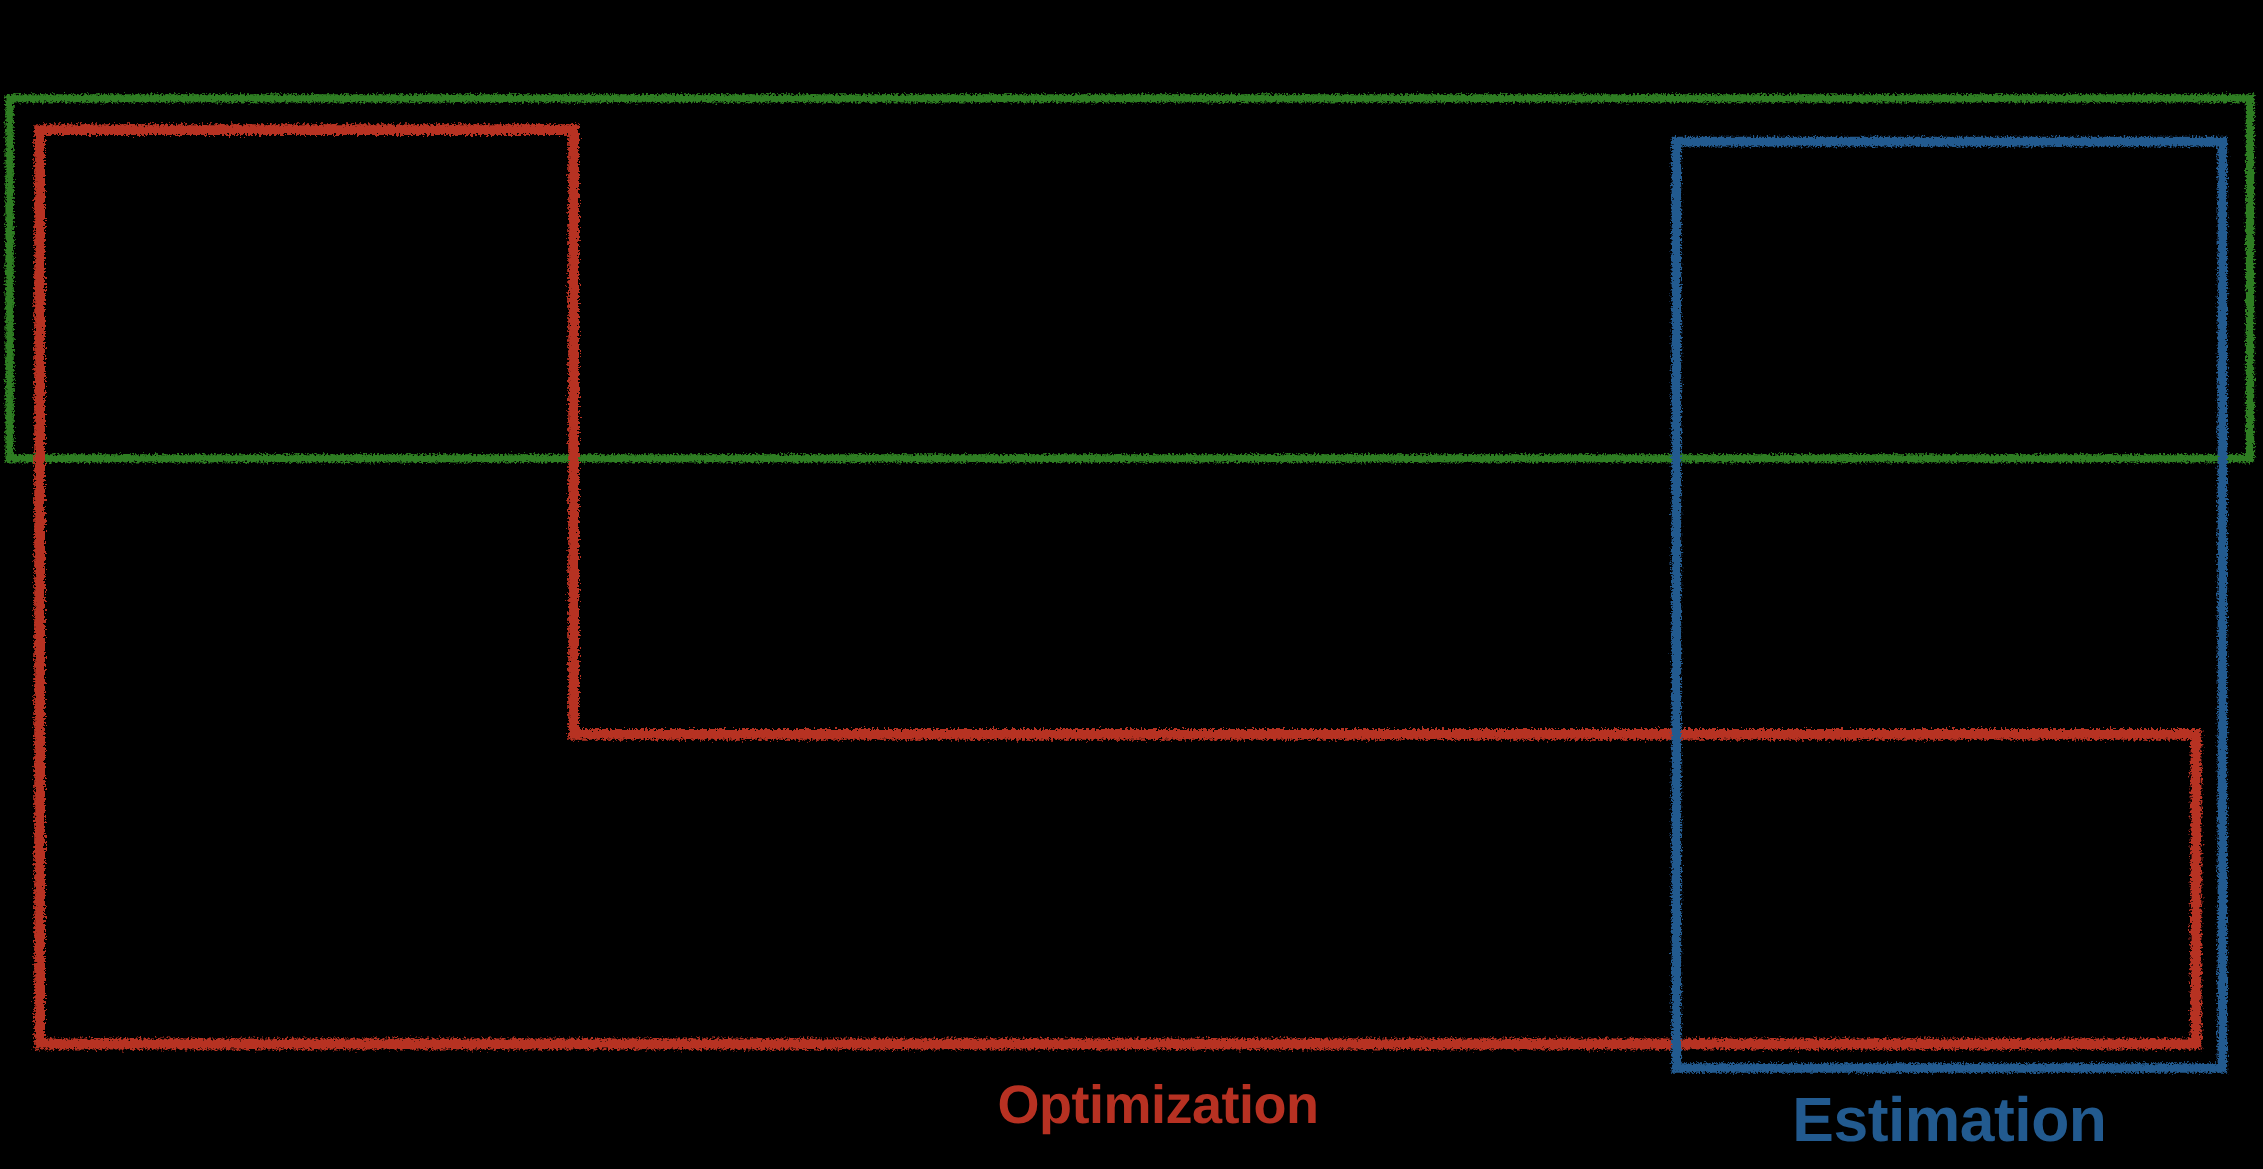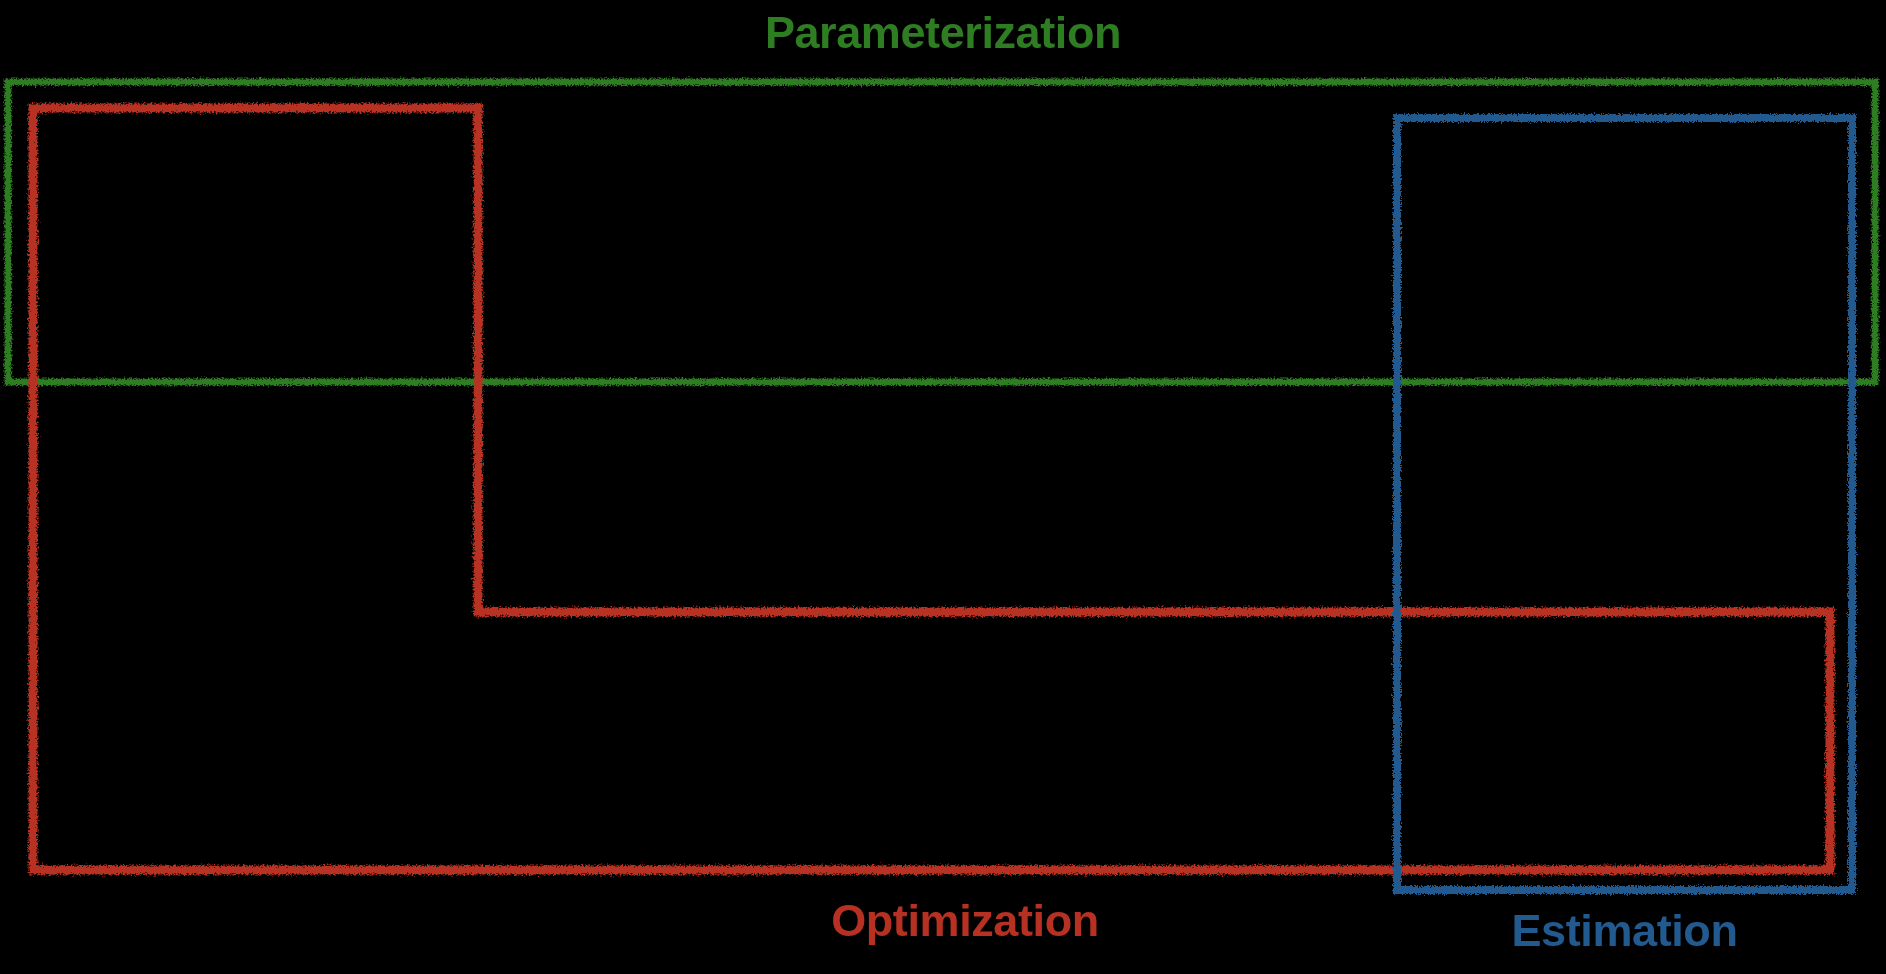--- a/index.html
+++ b/index.html
@@ -47,21 +47,21 @@
     top: 898px;
     width: 1930px;
     text-align: center;
     font-size: 45px;
   }
   #label-estimation {
     left: 1397px;
     top: 908px;
     width: 455px;
     text-align: center;
-    font-size: 45px;
+    font-size: 52px;
   }
 </style>
 </head>
 <body style="background: rgb(0, 0, 0);">
 
 <div id="stage" style="width: 1886px; height: 974px; background: rgb(0, 0, 0);">
 
   <svg id="diagram-svg" viewBox="0 0 1886 974">
     <defs>
       <filter id="roughEdge" x="-5%" y="-5%" width="110%" height="110%">
@@ -78,19 +78,18 @@
       </filter>
     </defs>
 
     <polyline id="region-path-parameterization" fill="none" stroke="#2e7d22" stroke-width="7" stroke-linecap="square" stroke-linejoin="miter" filter="url(#roughEdge)" points="8,82 1875,82 1875,382 8,382 8,82"></polyline>
 
     <polyline id="region-path-optimization" fill="none" stroke="#b73122" stroke-width="9" stroke-linecap="square" stroke-linejoin="miter" filter="url(#roughEdge2)" points="33,108 478,108 478,612 1830,612 1830,870 33,870 33,108"></polyline>
 
     <polyline id="region-path-estimation" fill="none" stroke="#225a8f" stroke-width="8" stroke-linecap="square" stroke-linejoin="miter" filter="url(#roughEdge3)" points="1397,118 1852,118 1852,890 1397,890 1397,118"></polyline>
   </svg>
 
-  <div class="region-label" id="label-parameterization" style="color:#2e7d22;">Parameterization</div>
 
   <div class="region-label" id="label-optimization" style="color:#b73122;">Optimization</div>
 
   <div class="region-label" id="label-estimation" style="color:#225a8f;">Estimation</div>
 
 </div>
 
 </body></html>

